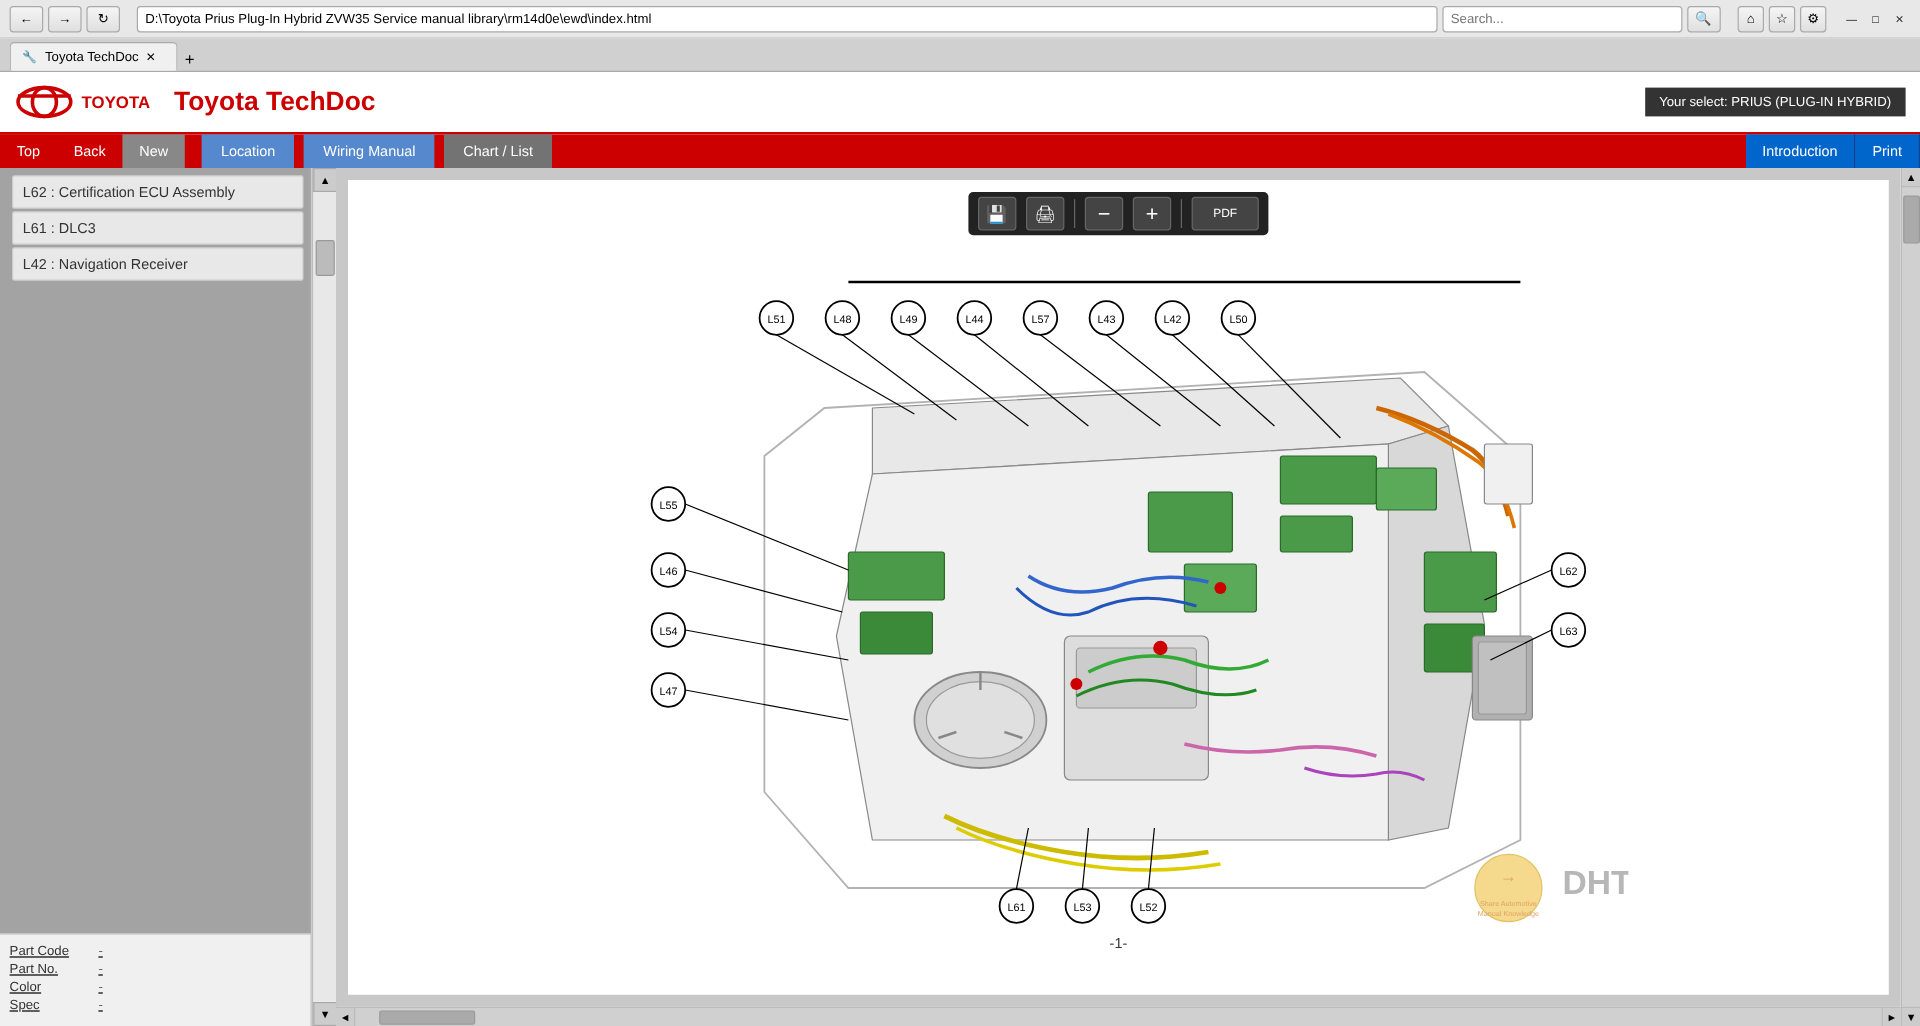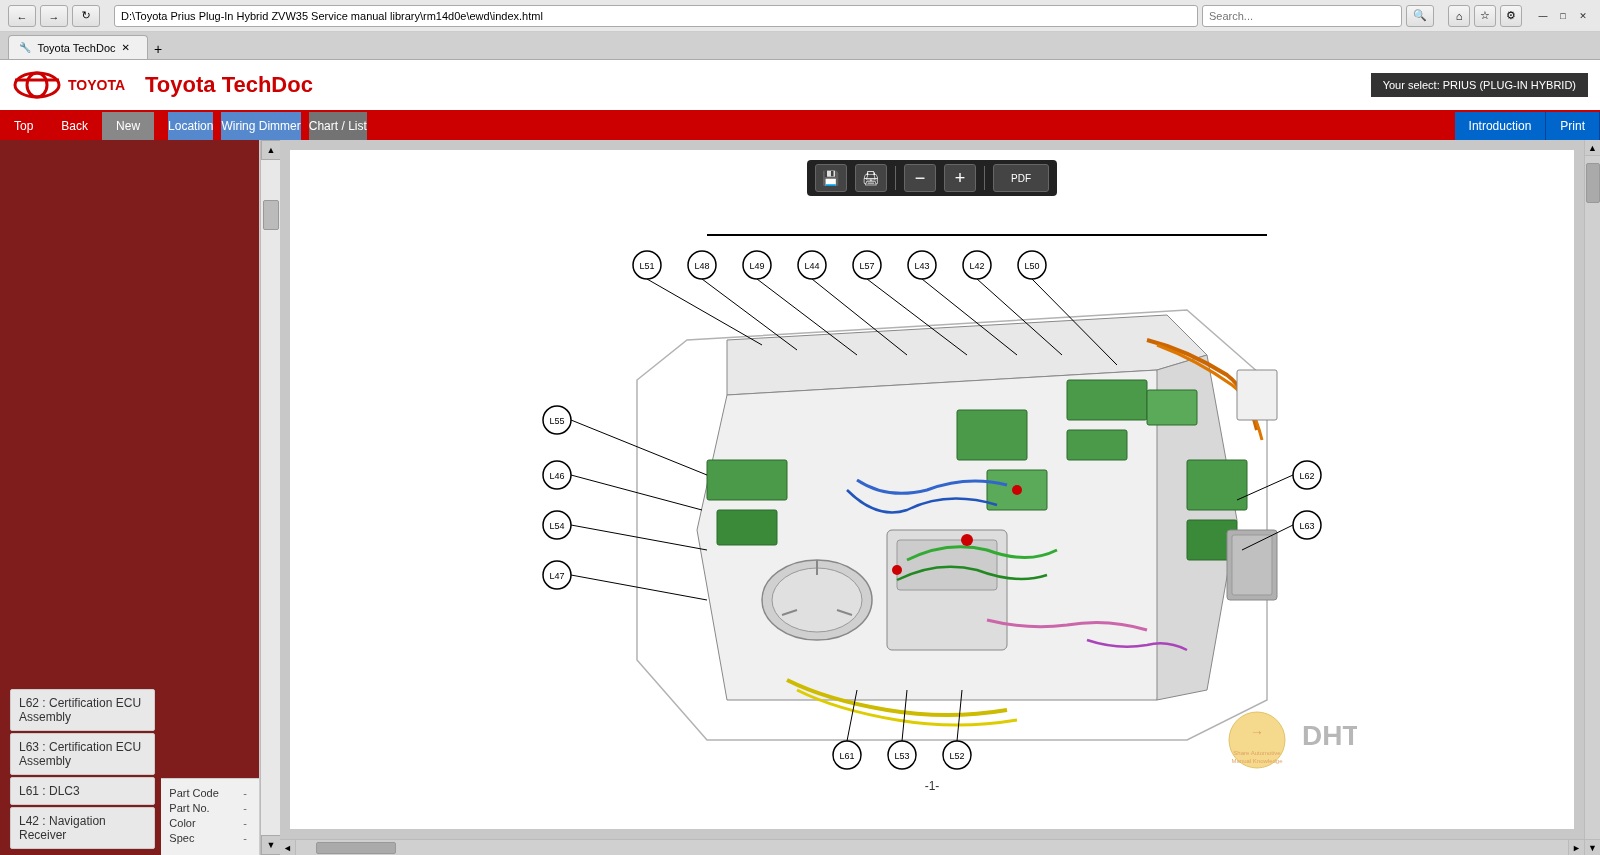--- a/index.html
+++ b/index.html
@@ -113,21 +113,21 @@
       padding: 0 14px;
       background: #cc0000;
       color: #ffffff;
       border: none;
       font-size: 12px;
       cursor: pointer;
       display: flex; align-items: center;
     }
     .nav-btn {
       height: 28px;
-      padding: 0 0;
+      padding: 0 16px;
       background: #555;
       color: #fff;
       border: none;
       font-size: 12px;
       cursor: pointer;
       display: flex; align-items: center;
       margin-left: 8px;
     }
     .top-right-btns { margin-left: auto; display: flex; gap: 0; }
     .top-right-btn {
@@ -376,49 +376,46 @@
     <span>Your select: PRIUS (PLUG-IN HYBRID)</span>
   </div>
 </div>
 
 <div class="app-toolbar">
   <button class="toolbar-btn">Top</button>
   <button class="toolbar-btn">Back</button>
   <button class="toolbar-btn" style="background:#888;">New</button>
   <div style="width:6px;"></div>
   <button class="nav-btn" style="background:#5588cc;">Location</button>
-  <button class="nav-btn" style="background:#5588cc;">Wiring Dimmer</button>
+  <button class="nav-btn" style="background:#5588cc;">Wiring Manual</button>
   <button class="nav-btn" style="background:#737373;">Chart / List</button>
   <div class="top-right-btns">
     <button class="top-right-btn">Introduction</button>
     <button class="top-right-btn">Print</button>
   </div>
 </div>
 
 <div class="main-layout">
 
   <div class="sidebar-wrapper">
-    <div style="flex:1;overflow:hidden;background:#7f1d1d;border-right:1px solid #ccc;display:flex;flex-direction:row;align-items:flex-end;">
+    <div style="flex:1;overflow:hidden;background:#a3a3a3;border-right:1px solid #ccc;display:flex;flex-direction:column;">
       <div style="flex:1;overflow:hidden;position:relative;">
         <div style="padding:4px 0 4px 4px;">
           <div class="sidebar-item">
             <span>L62 : Certification ECU Assembly</span>
-          </div>
-          <div class="sidebar-item">
-            <span>L63 : Certification ECU Assembly</span>
           </div>
           <div class="sidebar-item">
             <span>L61 : DLC3</span>
           </div>
           <div class="sidebar-item">
             <span>L42 : Navigation Receiver</span>
           </div>
         </div>
       </div>
-      <div style="padding:8px;border-top:1px solid #ccc;background:#f0f0f0;">
+      <div style="padding:8px;border-top:1px solid #ccc;background:#f0f0f0;text-decoration:underline;">
         <div class="part-info-row">
           <span class="part-info-label">Part Code</span>
           <span class="part-info-sep">-</span>
         </div>
         <div class="part-info-row">
           <span class="part-info-label">Part No.</span>
           <span class="part-info-sep">-</span>
         </div>
         <div class="part-info-row">
           <span class="part-info-label">Color</span>

